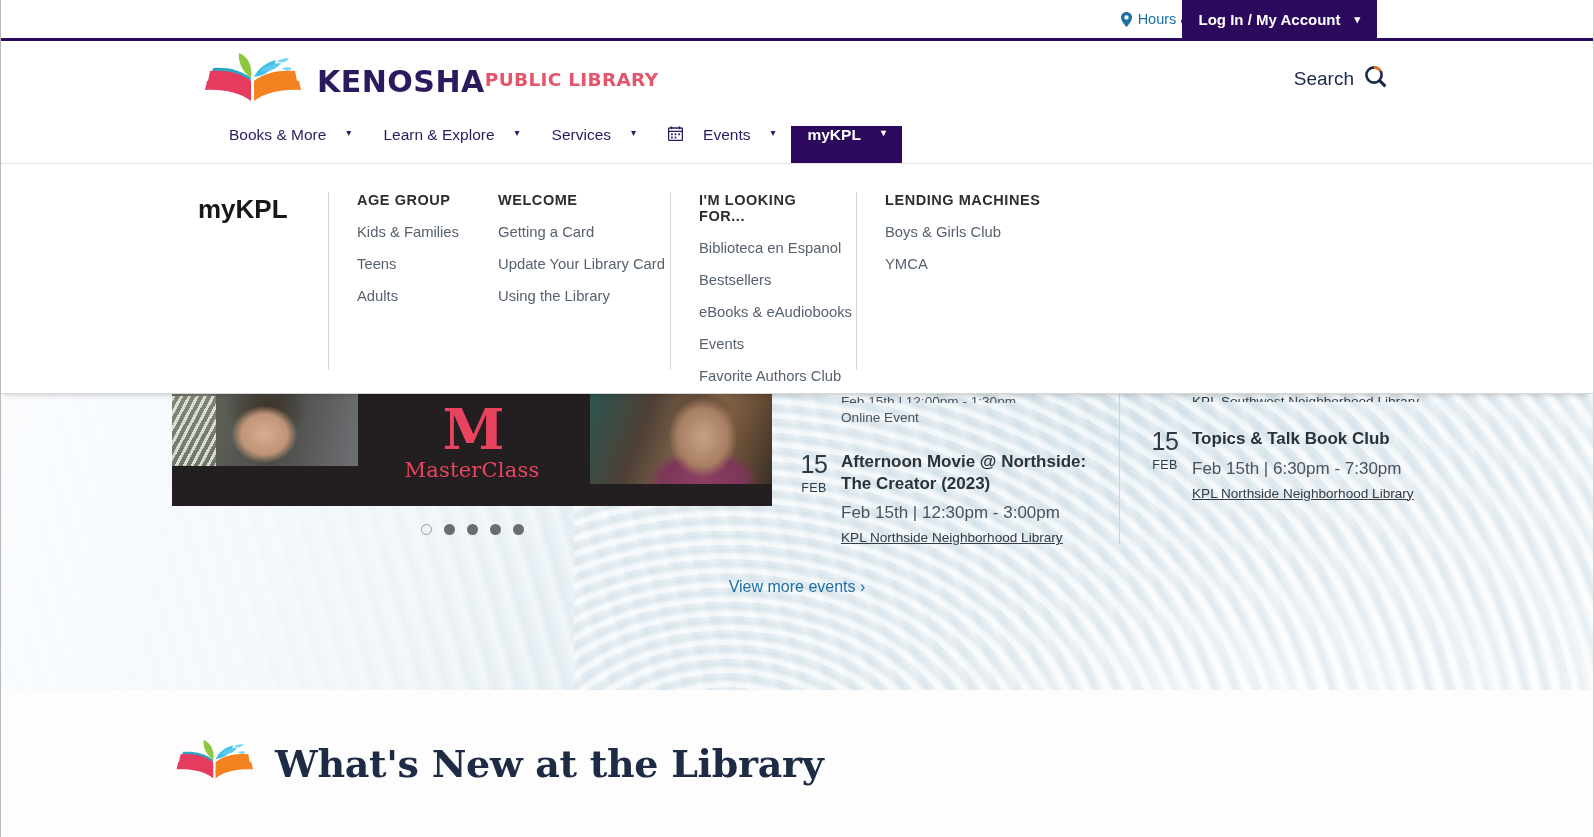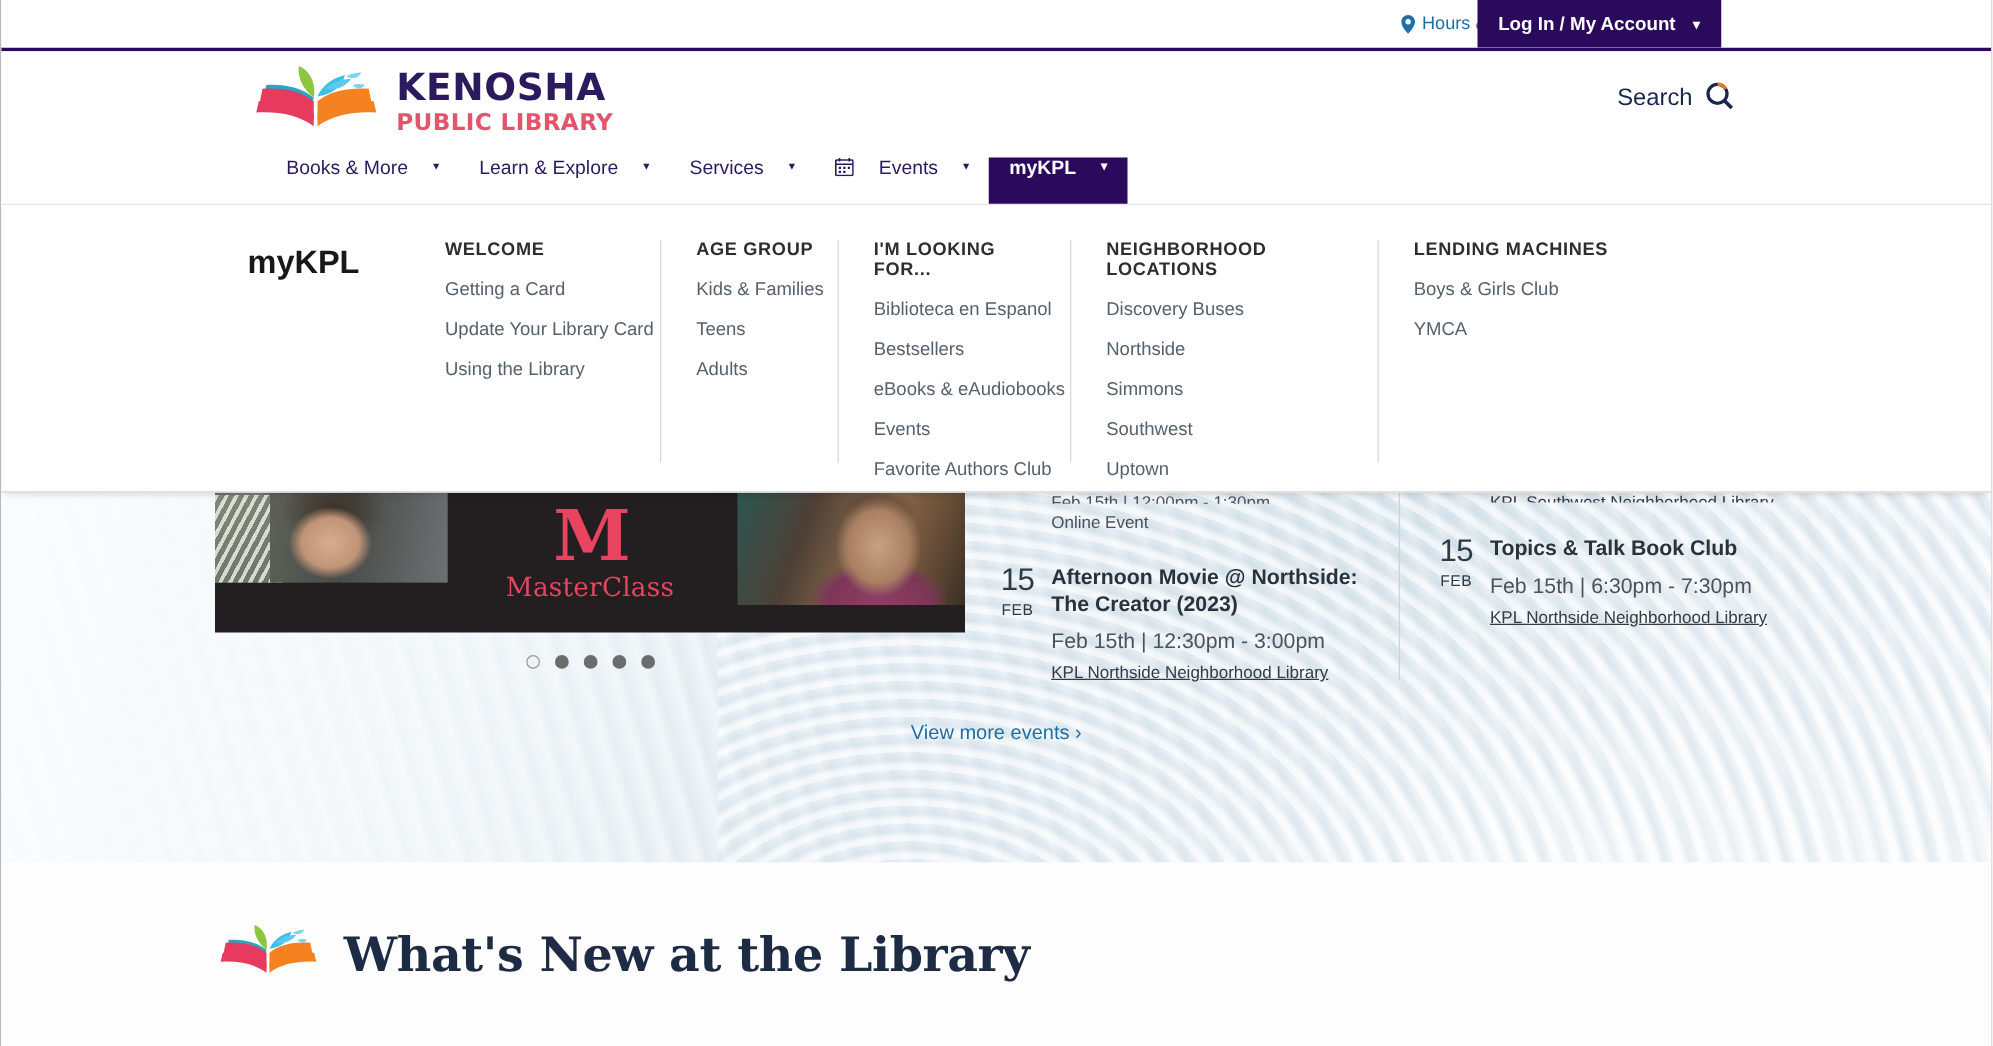--- a/index.html
+++ b/index.html
@@ -62,21 +62,21 @@
     height: 85px;
     background: #ffffff;
   }
   .logo-wrap {
     position: absolute;
     left: 197px; top: 10px;
     display: flex; align-items: center; gap: 11px;
     cursor: pointer;
   }
   .logo-mark { width: 108px; height: 62px; display:block; }
-  .logo-type { display: flex; flex-direction: column; line-height: 1; }
+  .logo-type { display: flex; flex-direction: row; line-height: 1; }
   .logo-kenosha {
     font-family: "DejaVu Sans", sans-serif;
     font-weight: bold;
     font-size: 30px;
     letter-spacing: 0.5px;
     color: #2b1a5e;
   }
   .logo-public {
     font-family: "DejaVu Sans", sans-serif;
     font-weight: bold;
@@ -452,51 +452,43 @@
     <div class="nav-item active">
       <span>myKPL</span>
       <span class="caret">▾</span>
     </div>
   </div>
 
   <div class="megamenu">
     <div class="mega-inner">
       <div class="mega-title">myKPL</div>
 
+      <div class="mega-col mega-col-w2">
+        <div class="mega-head">AGE GROUP</div>
+        <a class="mega-link">Kids &amp; Families</a>
+        <a class="mega-link">Teens</a>
+        <a class="mega-link">Adults</a>
+      </div>
+
       <div class="mega-col first mega-col-w1">
         <div class="mega-head">WELCOME</div>
         <a class="mega-link">Getting a Card</a>
         <a class="mega-link">Update Your Library Card</a>
         <a class="mega-link">Using the Library</a>
-      </div>
-
-      <div class="mega-col mega-col-w2">
-        <div class="mega-head">AGE GROUP</div>
-        <a class="mega-link">Kids &amp; Families</a>
-        <a class="mega-link">Teens</a>
-        <a class="mega-link">Adults</a>
       </div>
 
       <div class="mega-col mega-col-w3">
         <div class="mega-head">I'M LOOKING FOR...</div>
         <a class="mega-link">Biblioteca en Espanol</a>
         <a class="mega-link">Bestsellers</a>
         <a class="mega-link">eBooks &amp; eAudiobooks</a>
         <a class="mega-link">Events</a>
         <a class="mega-link">Favorite Authors Club</a>
       </div>
 
-      <div class="mega-col mega-col-w4">
-        <div class="mega-head">NEIGHBORHOOD LOCATIONS</div>
-        <a class="mega-link">Discovery Buses</a>
-        <a class="mega-link">Northside</a>
-        <a class="mega-link">Simmons</a>
-        <a class="mega-link">Southwest</a>
-        <a class="mega-link">Uptown</a>
-      </div>
 
       <div class="mega-col mega-col-w5">
         <div class="mega-head">LENDING MACHINES</div>
         <a class="mega-link">Boys &amp; Girls Club</a>
         <a class="mega-link">YMCA</a>
       </div>
     </div>
   </div>
 
   <div class="events-band">

